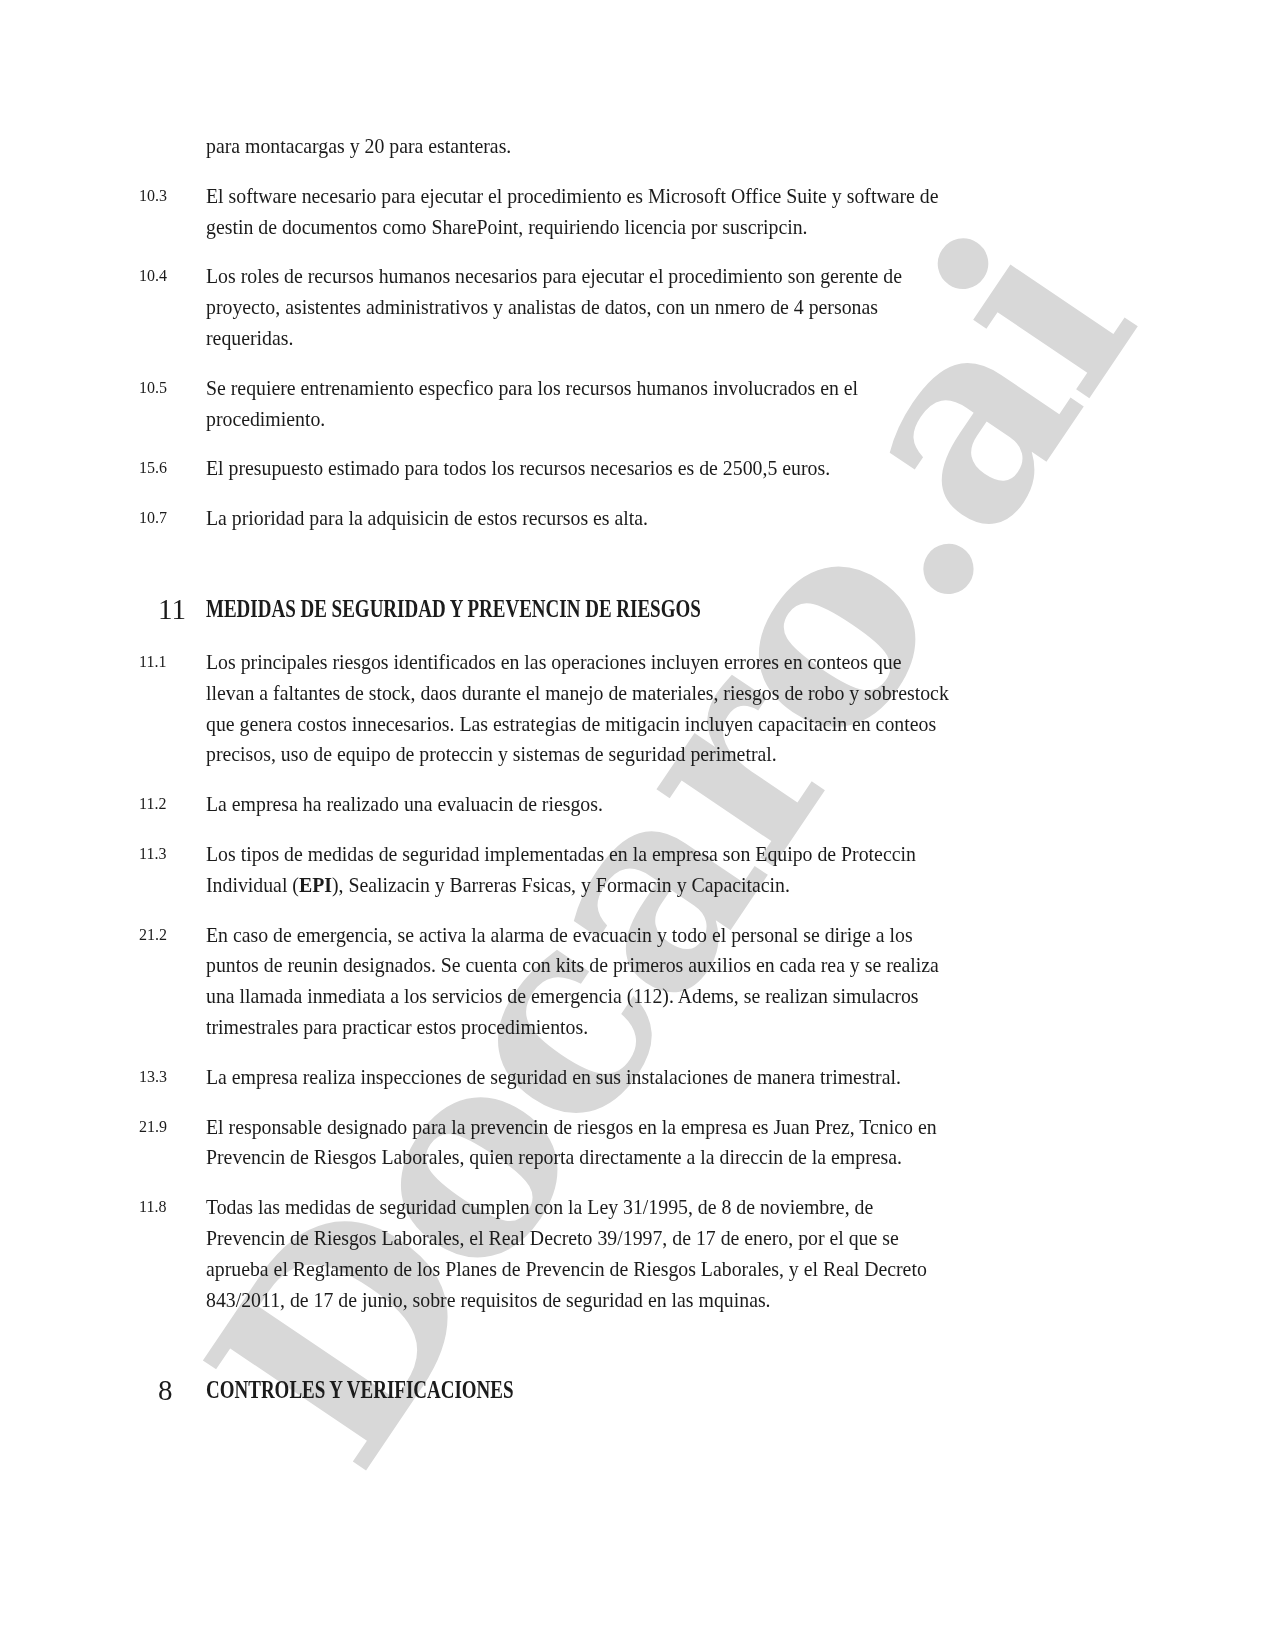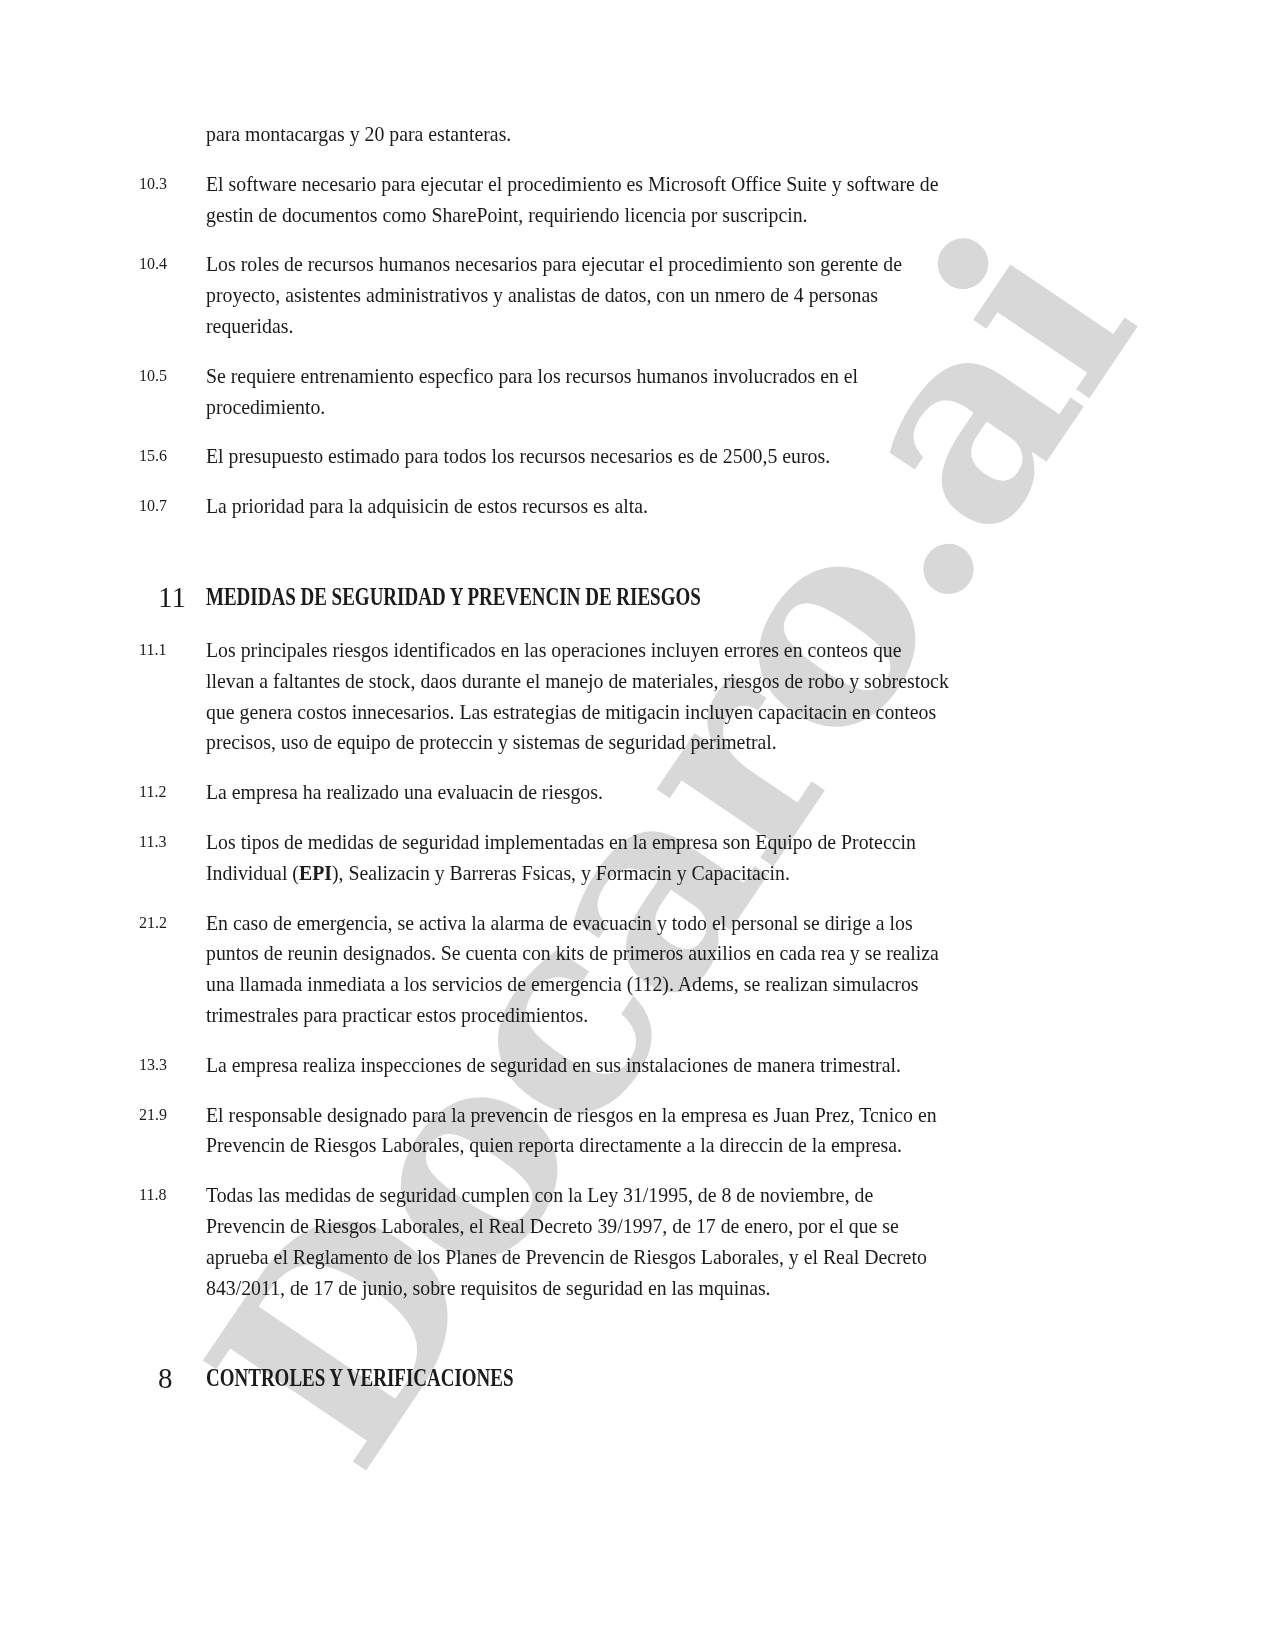--- a/index.html
+++ b/index.html
@@ -24,21 +24,21 @@
     color:#d8d8d8;
     white-space:nowrap;
     z-index:0;
     user-select:none;
   }
   .content{
     position:absolute;inset:0;
     padding:119px 80px 0 206px;
     z-index:1;
   }
-  .para{position:relative;margin:0 0 19px 0;}
+  .para{position:relative;margin:12px 0 19px 0;}
   .ln{
     font-size:22px;
     line-height:30.8px;
     white-space:nowrap;
     transform:scaleX(0.9);
     transform-origin:0 50%;
   }
   .num{
     position:absolute;
     left:-67px;top:0;

